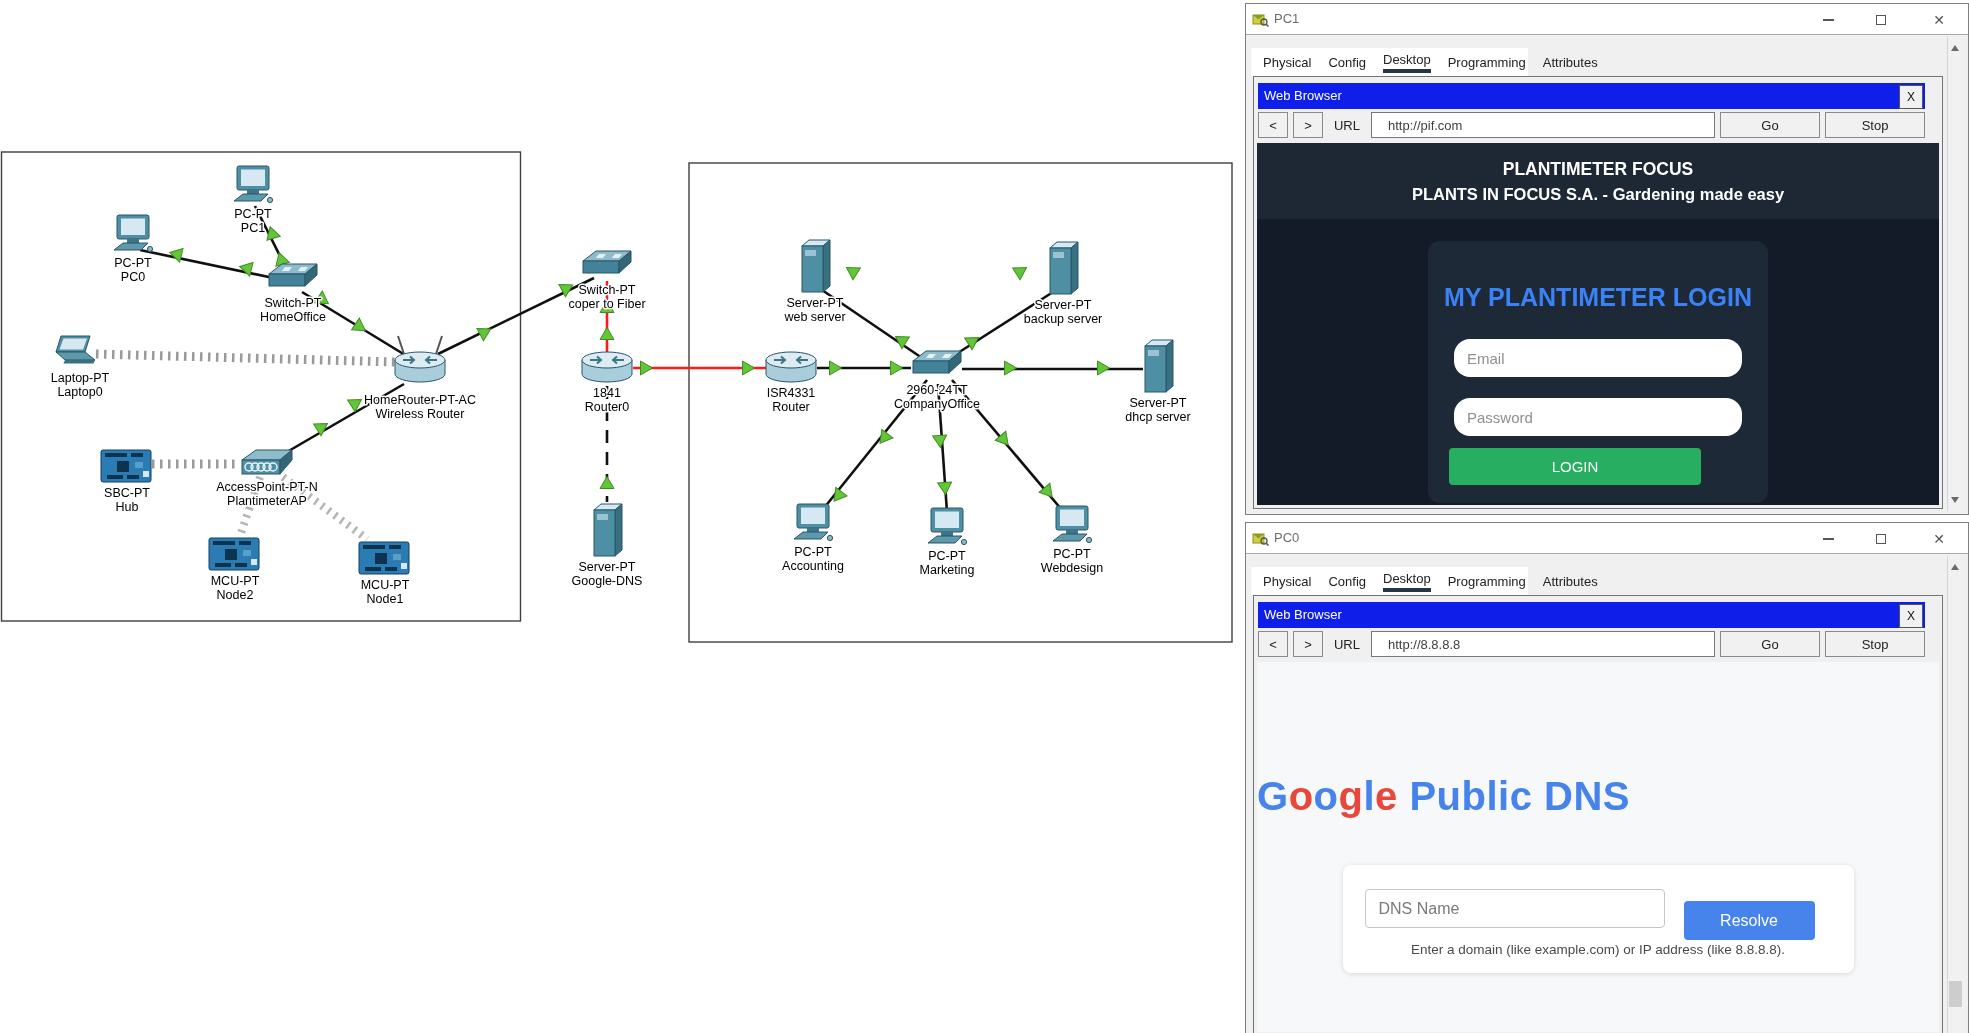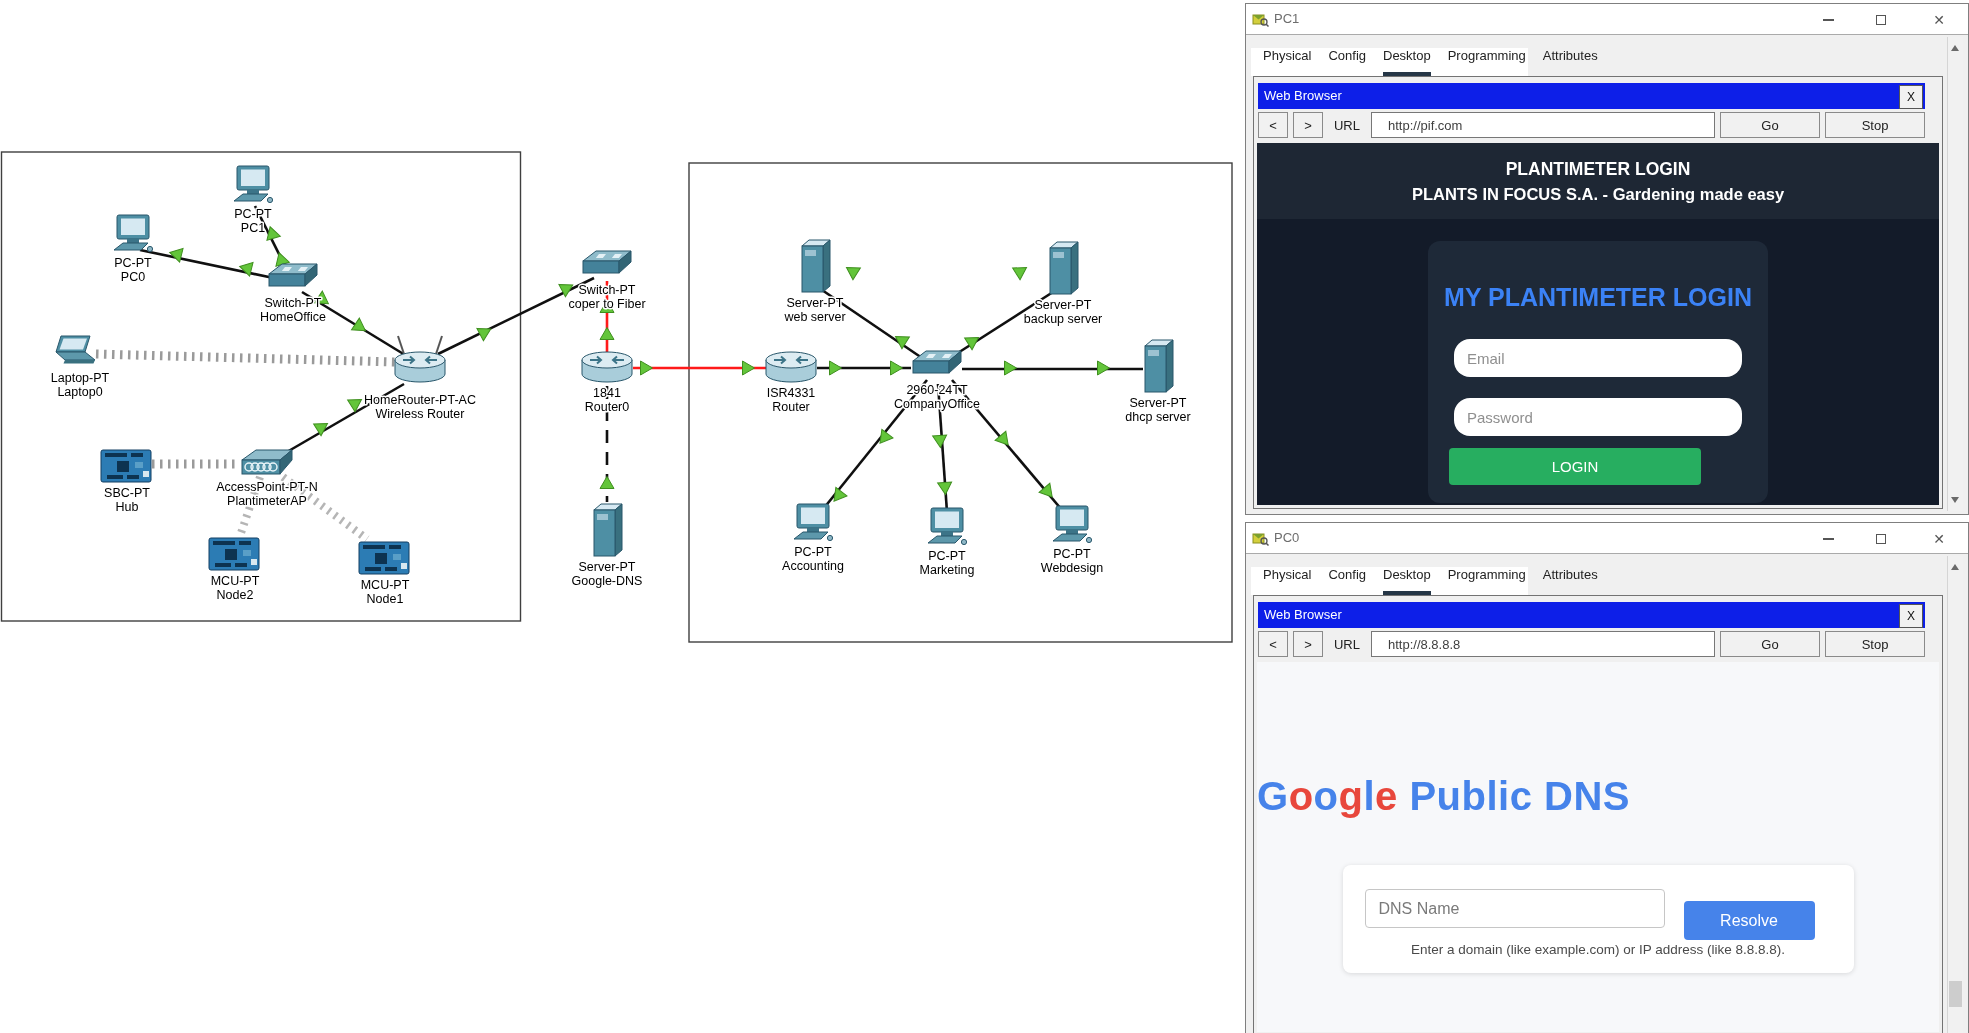--- a/index.html
+++ b/index.html
@@ -14,21 +14,21 @@
       text-anchor:middle;paint-order:stroke;stroke:#ffffff;stroke-width:3px;stroke-linejoin:round;}
   
   .win{position:absolute;background:#f0f0f0;border:1px solid #7f7f7f;box-sizing:border-box;}
   .titlebar{position:absolute;left:0;top:0;right:0;height:30px;background:#ffffff;
             border-bottom:1px solid #aaaaaa;}
   .titlebar .ticon{position:absolute;left:6px;top:7px;}
   .titlebar .ttext{position:absolute;left:28px;top:7px;font-size:13px;color:#6d6d6d;}
   .wbtn{position:absolute;top:6px;width:30px;height:20px;display:flex;align-items:center;justify-content:center;cursor:default;}
   .wbtn.min{right:125px;} .wbtn.max{right:72px;} .wbtn.cls{right:14px;}
   .tabstrip{position:absolute;left:5px;top:44px;width:277px;height:28px;background:#ffffff;
-            display:flex;gap:17px;padding-left:12px;box-sizing:border-box;}
+            display:flex;align-items:center;gap:17px;padding-left:12px;box-sizing:border-box;}
   .tab{font-size:13px;color:#222;padding-bottom:0;white-space:nowrap;}
   .tab.sel{border-bottom:4px solid #253646;padding-bottom:2px;}
   .panel{position:absolute;left:7px;right:25px;top:72px;bottom:5px;
          border:1px solid #737373;background:#f0f0f0;box-sizing:border-box;}
   .bbar{position:absolute;left:4px;right:17px;top:6px;height:26px;background:#0d1fe8;}
   .bbar .btitle{position:absolute;left:6px;top:5px;color:#ffffff;font-size:13px;}
   .bbar .bclose{position:absolute;right:2px;top:2px;width:22px;height:22px;background:#f1f1f1;
                 border:1px solid #555;font-size:12px;color:#111;display:flex;align-items:center;justify-content:center;}
   .nav{position:absolute;left:4px;right:17px;top:34px;height:28px;display:flex;align-items:center;gap:5px;}
   .nbtn{height:26px;background:#f1f1f1;border:1px solid #8a8a8a;font-size:13px;color:#222;
@@ -348,21 +348,21 @@
       <span class="nbtn small">&lt;</span>
       <span class="nbtn small">&gt;</span>
       <span class="urllabel">URL</span>
       <input class="urlinput" value="http://pif.com" style="">
       <span class="nbtn wide">Go</span>
       <span class="nbtn wide">Stop</span>
     </div>
     <div class="viewport">
       <div class="pt-page">
         <div class="pt-header">
-          <div class="l1">PLANTIMETER LOGIN</div>
+          <div class="l1">PLANTIMETER FOCUS</div>
           <div class="l2">PLANTS IN FOCUS S.A. - Gardening made easy</div>
         </div>
         <div class="pt-card">
           <h2>MY PLANTIMETER LOGIN</h2>
           <input class="pt-input pt-email" placeholder="Email" style="">
           <input class="pt-input pt-pass" placeholder="Password" style="">
           <button class="pt-login">LOGIN</button>
         </div>
       </div>
     </div>

